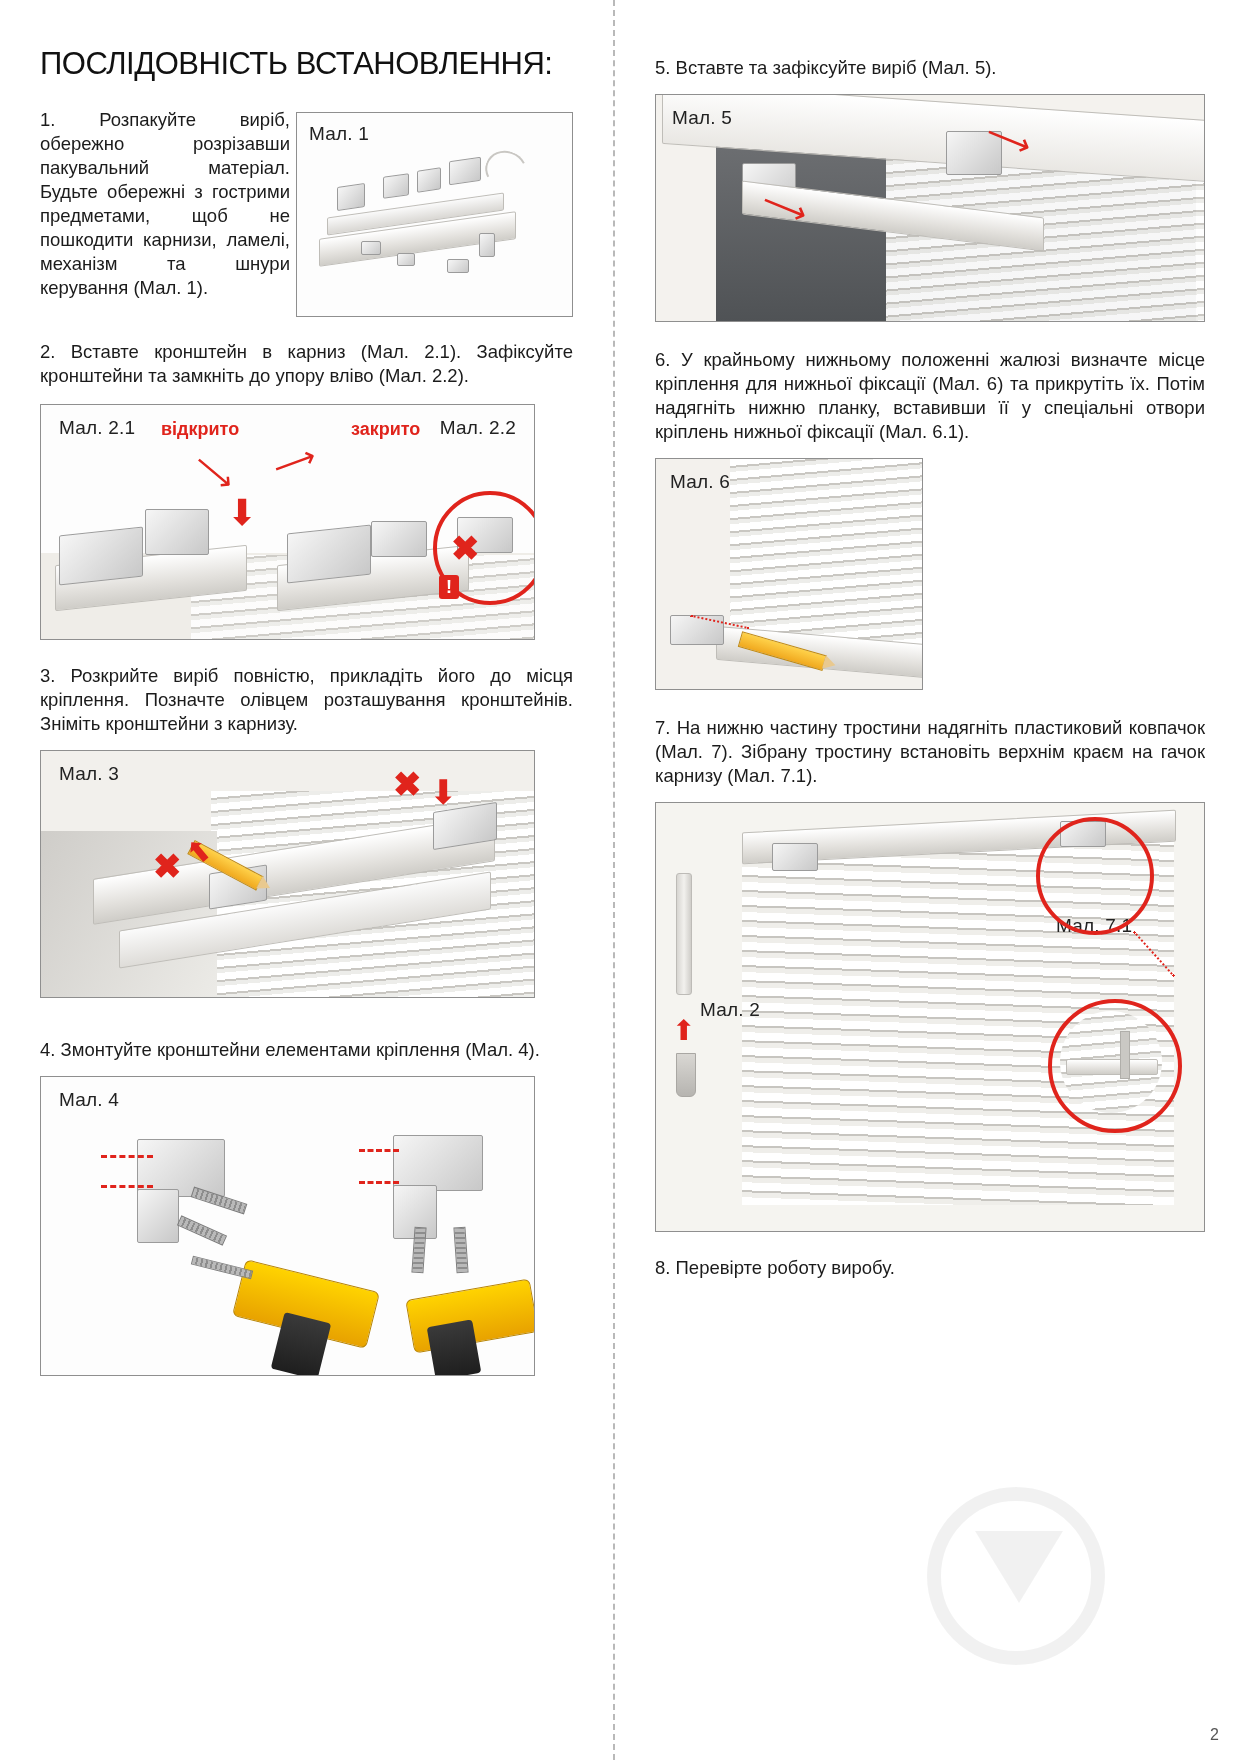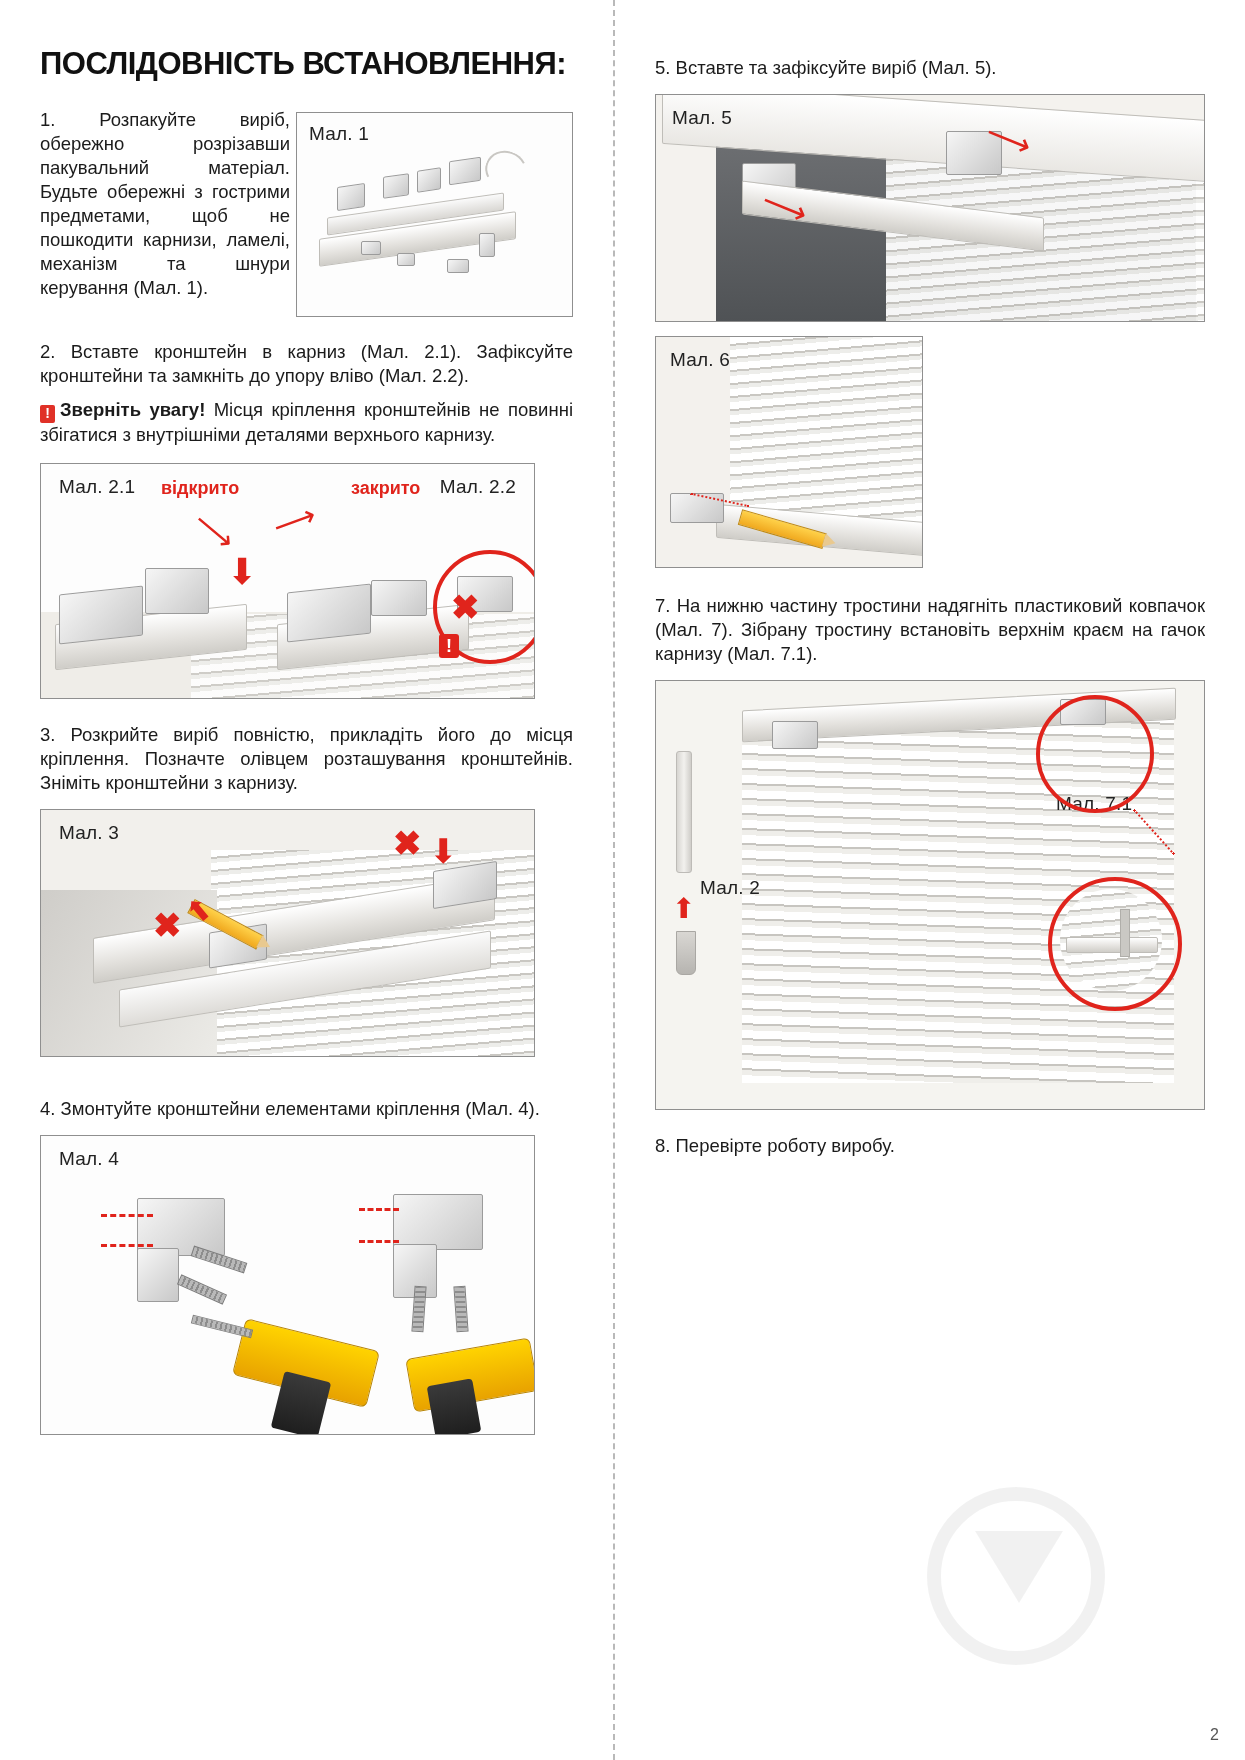--- a/index.html
+++ b/index.html
@@ -34,21 +34,21 @@
   .col {
     position: absolute;
     top: 0;
     box-sizing: border-box;
   }
   .col-left { left: 0; width: 613px; padding: 28px 40px 0 40px; }
   .col-right { left: 615px; width: 630px; padding: 28px 40px 0 40px; }
 
   h1.title {
     font-size: 31px;
-    font-weight: bold;
+    font-weight: normal;
     letter-spacing: -0.5px;
     margin: 18px 0 26px 0;
     color: #111;
   }
   p.step {
     font-size: 18.5px;
     line-height: 1.30;
     margin: 0 0 14px 0;
     text-align: justify;
     color: #1b1b1b;
@@ -249,23 +249,20 @@
         <div style="position:absolute; left:188px; top:38px; width:38px; height:34px; border:2px solid #b9b7b3; border-radius:50%; border-color:#c9c7c3 transparent transparent #c9c7c3; transform:rotate(20deg);"></div>
         <div class="bracket" style="left:64px; top:128px; width:18px; height:12px;"></div>
         <div class="bracket" style="left:100px; top:140px; width:16px; height:11px;"></div>
         <div class="bracket" style="left:150px; top:146px; width:20px; height:12px;"></div>
         <div class="bracket" style="left:182px; top:120px; width:14px; height:22px;"></div>
       </div>
       <p class="step" style="width:250px;">1.  Розпакуйте виріб, обережно розрізавши пакувальний матеріал. Будьте обережні з гострими предметами, щоб не пошкодити карнизи, ламелі, механізм та шнури керування (Мал. 1).</p>
     </div>
 
     <p class="step" style="margin-top:22px;">2. Вставте кронштейн в карниз (Мал. 2.1). Зафіксуйте кронштейни та замкніть до упору вліво (Мал. 2.2).</p>
-    <p class="step" style="margin-top:-4px;">
-      <span class="note-badge">!</span><span class="attention">Зверніть увагу!</span><span> Місця кріплення кронштейнів не повинні збігатися з внутрішніми деталями верхнього карнизу.</span>
-    </p>
 
     <div class="fig" style="width:495px; height:236px; margin-top:16px;">
       <span class="cap" style="left:18px; top:12px;">Мал. 2.1</span>
       <span class="cap" style="right:18px; top:12px;">Мал. 2.2</span>
       <span class="lbl-red" style="left:120px; top:14px;">відкрито</span>
       <span class="lbl-red" style="left:310px; top:14px;">закрито</span>
 
       <div class="blind-bg" style="left:0; top:148px; width:495px; height:88px; background:#efedE8;"></div>
       <div class="slats-diag" style="left:150px; top:150px; width:345px; height:86px; opacity:.85;"></div>
 
@@ -344,20 +341,21 @@
       <div class="dark-panel" style="left:60px; top:44px; width:480px; height:184px;"></div>
       <div class="slats-diag" style="left:230px; top:44px; width:320px; height:184px; opacity:.95;"></div>
       <div class="rail" style="left:6px; top:6px; width:544px; height:60px; transform:skewY(4deg); background:linear-gradient(to bottom,#ffffff,#e9e7e3);"></div>
       <div class="bracket" style="left:86px; top:68px; width:52px; height:42px;"></div>
       <div class="bracket" style="left:290px; top:36px; width:54px; height:42px;"></div>
       <div class="rail" style="left:86px; top:104px; width:300px; height:32px; transform:skewY(7deg);"></div>
       <span class="arrow-red" style="left:106px; top:96px; transform:rotate(22deg); font-size:32px;">⟶</span>
       <span class="arrow-red" style="left:330px; top:28px; transform:rotate(22deg); font-size:32px;">⟶</span>
     </div>
 
+    <p class="step" style="margin-top:26px;">6. У крайньому нижньому положенні жалюзі визначте місце кріплення для нижньої фіксації (Мал. 6) та прикрутіть їх. Потім надягніть нижню планку, вставивши її у спеціальні отвори кріплень нижньої фіксації (Мал. 6.1).</p>
 
     <div style="display:flex; gap:14px; margin-top:14px;">
       <div class="fig" style="width:268px; height:232px;">
         <span class="cap" style="left:14px; top:12px;">Мал. 6</span>
         <div class="blind-bg" style="left:0; top:0; width:268px; height:232px; background:#f3f1ed;"></div>
         <div class="slats-diag" style="left:74px; top:0; width:194px; height:186px;"></div>
         <div class="rail" style="left:60px; top:176px; width:208px; height:32px; transform:skewY(5deg);"></div>
         <div class="bracket" style="left:14px; top:156px; width:52px; height:28px;"></div>
         <div class="dot-red" style="left:34px; top:162px; width:60px; transform:rotate(12deg);"></div>
         <div class="pencil" style="left:84px; top:172px; width:86px; height:14px; transform:rotate(16deg);"></div>

